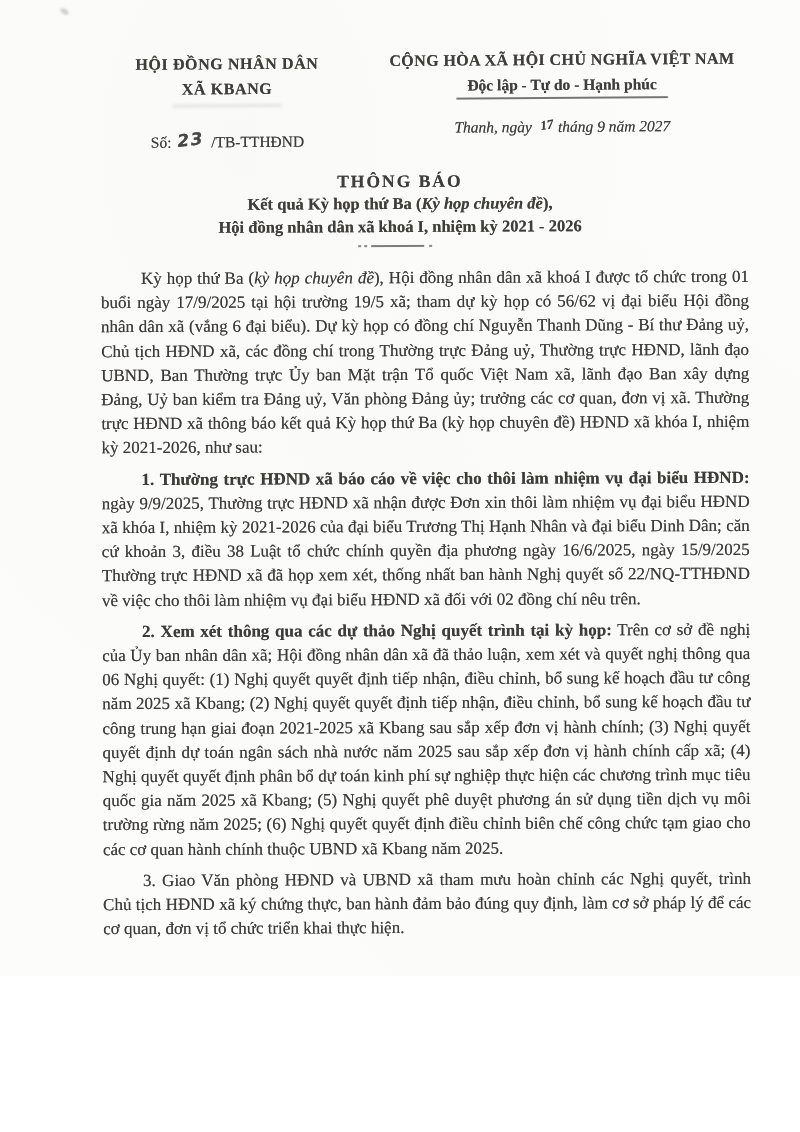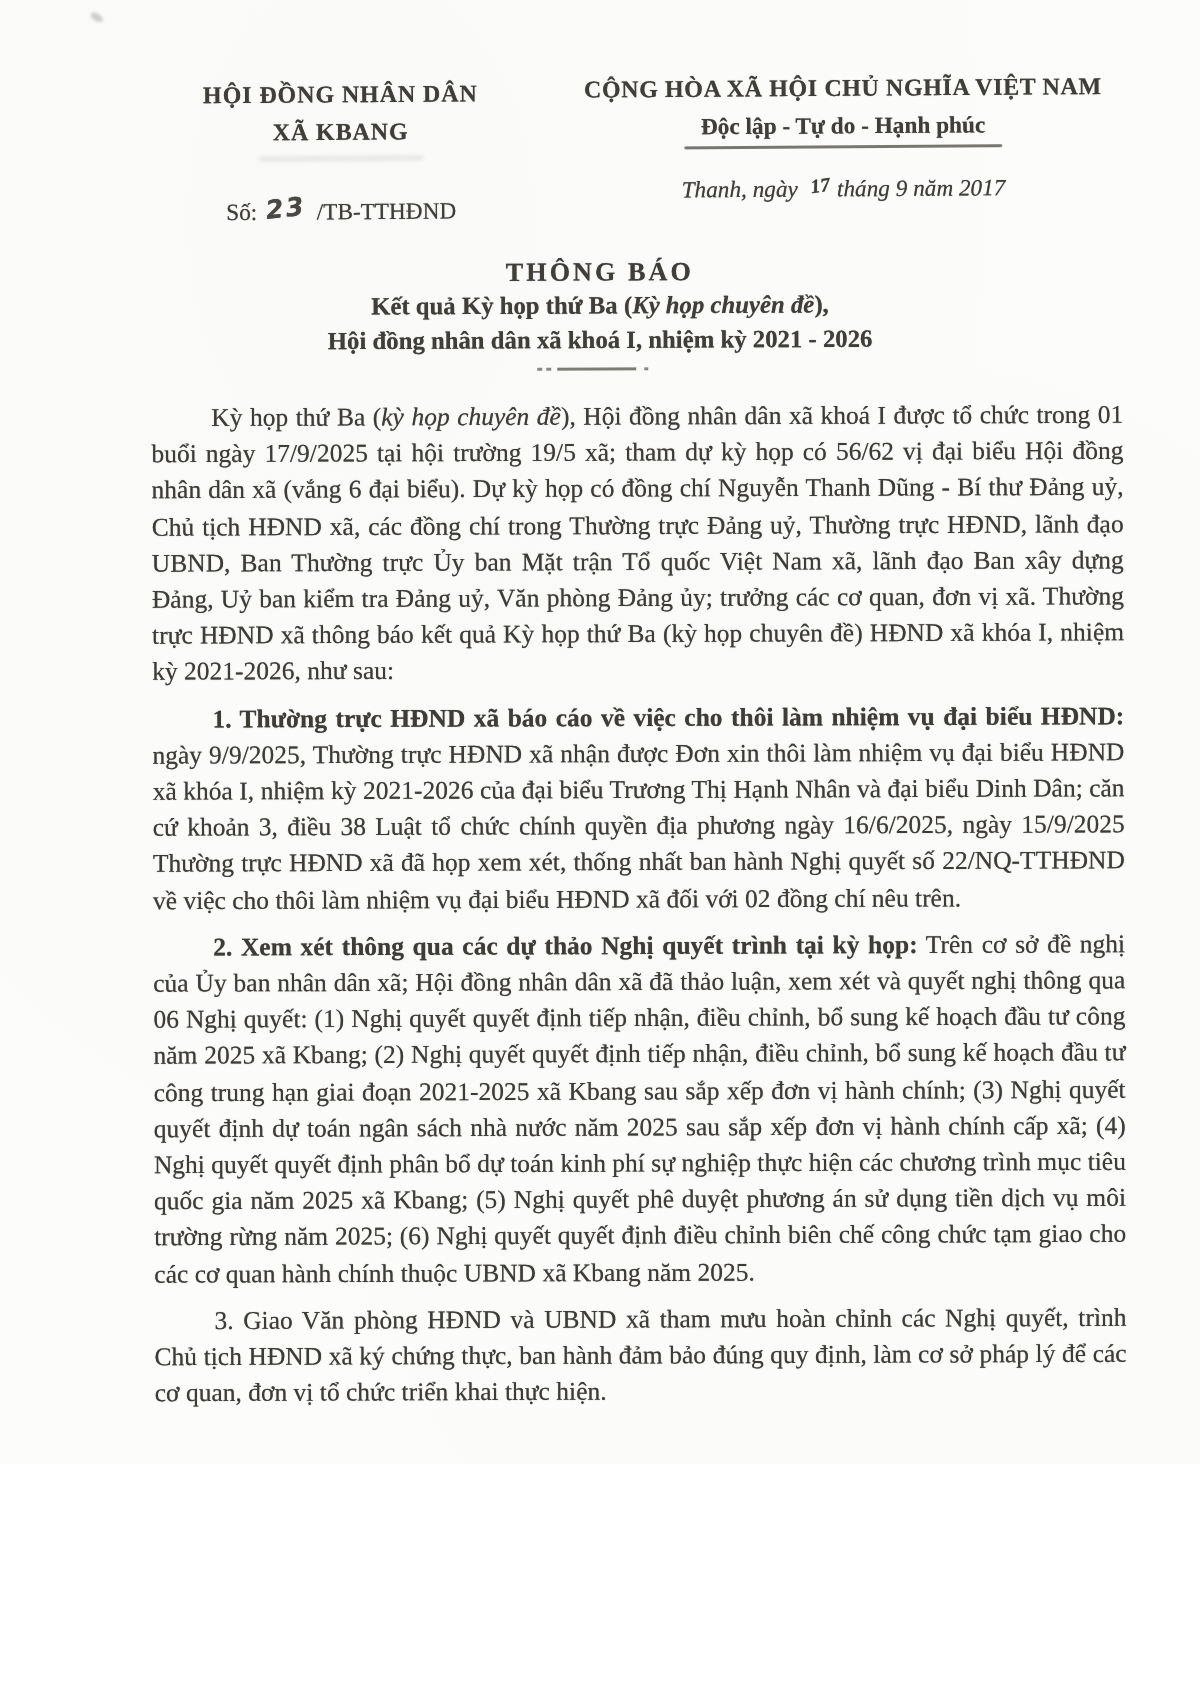--- a/index.html
+++ b/index.html
@@ -139,21 +139,21 @@
       <div class="org-smudge"></div>
       <div class="doc-number">
         <span>Số:</span><span class="hand-number">23</span><span>/TB-TTHĐND</span>
       </div>
     </div>
     <div class="header-right">
       <div class="national-line1">CỘNG HÒA XÃ HỘI CHỦ NGHĨA VIỆT NAM</div>
       <div class="national-line2">Độc lập - Tự do - Hạnh phúc</div>
       <div class="national-underline"></div>
       <div class="dateline">
-        <span class="sep">Thanh, ngày</span><span class="hand-day">17</span><span>tháng 9 năm 2017</span>
+        <span class="sep">Thanh, ngày</span><span class="hand-day">17</span><span>tháng 9 năm 2027</span>
       </div>
     </div>
   </header>
 
   <section class="title-block">
     <div class="doc-type">THÔNG BÁO</div>
     <div class="title-line">
       <span>Kết quả Kỳ họp thứ Ba (</span><span class="em">Kỳ họp chuyên đề</span><span>),</span>
     </div>
     <div class="title-line">Hội đồng nhân dân xã khoá I, nhiệm kỳ 2021 - 2026</div>

